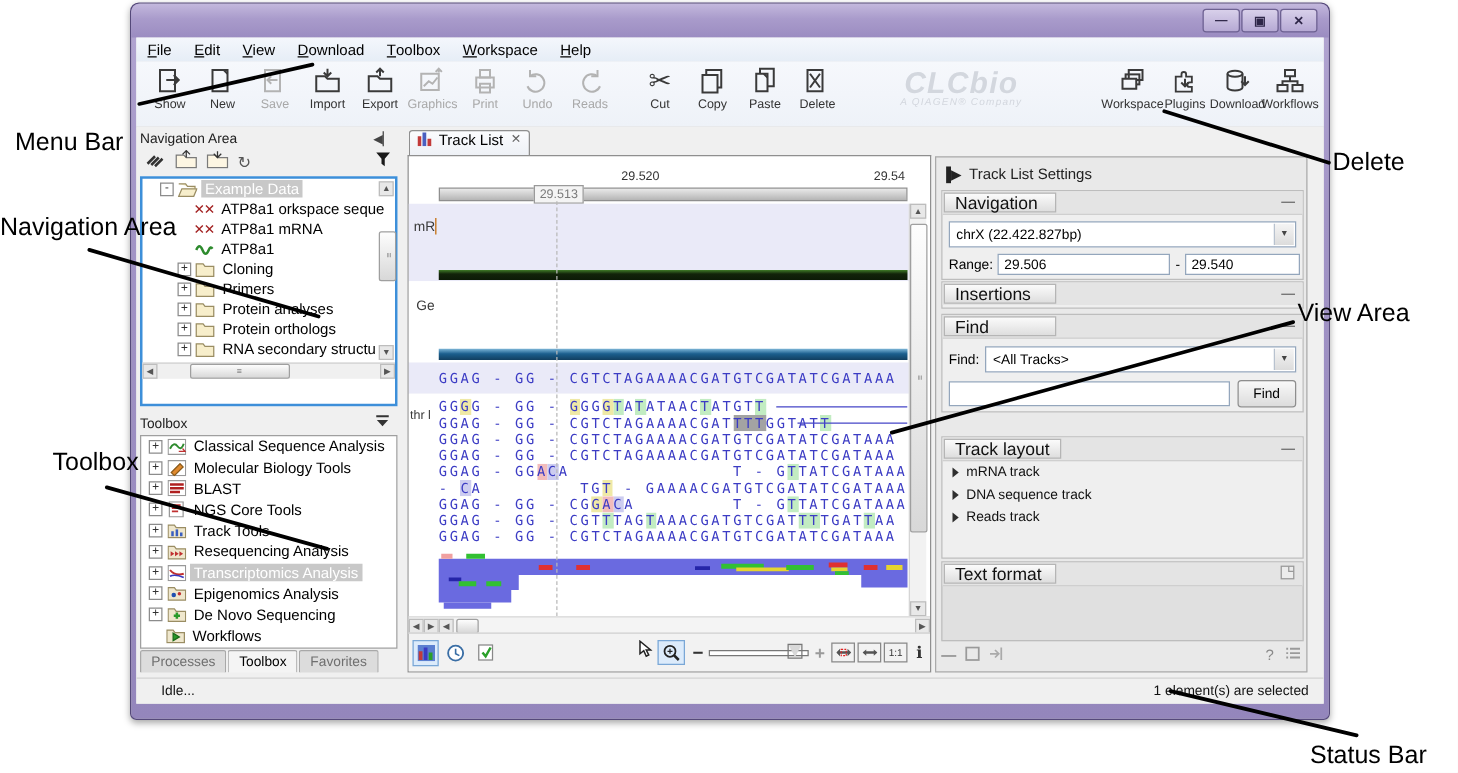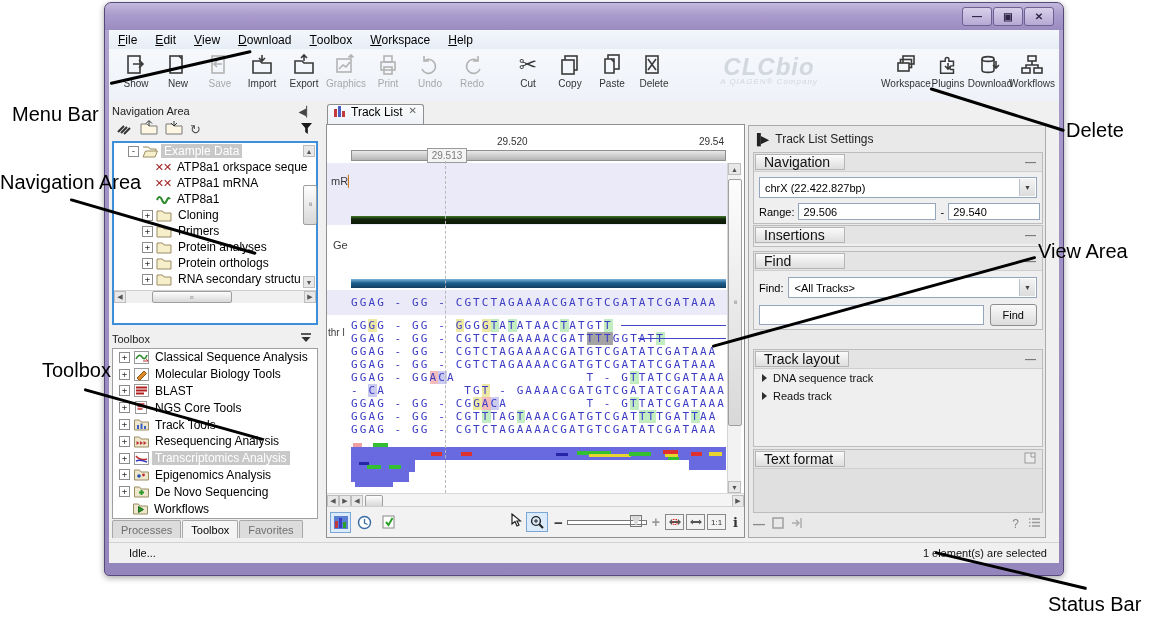--- a/index.html
+++ b/index.html
@@ -213,21 +213,21 @@
               </div>
               <div>Undo</div>
             </div>
             <div class="tbitem dis">
               <div class="ticon">
                 <svg width="24" height="24" viewBox="0 0 24 24" fill="none" stroke="#b3b3b3" stroke-width="1.6">
                   <path d="M18 8 a7 7 0 1 0 2 8"></path>
                   <path d="M18 3 v5 h-5"></path>
                 </svg>
               </div>
-              <div>Redo</div>
+              <div>Reads</div>
             </div>
             <div class="tbgap"></div>
             <div class="tbitem">
               <div class="ticon">
                 <span style="font-size:22px;color:#3a3a3a;line-height:22px;">✂</span>
               </div>
               <div>Cut</div>
             </div>
             <div class="tbitem">
               <div class="ticon">
@@ -739,20 +739,24 @@
         </div>
 
         <div class="group" style="top:223px;height:96px;">
           <div class="ghead">
             <div class="gtab">Track layout</div>
             <div class="gmin">—</div>
           </div>
           <div id="laylist">
                 <div class="layitem">
                   <span class="tri"></span>
+                  <span>mRNA track</span>
+                </div>
+                <div class="layitem">
+                  <span class="tri"></span>
                   <span>DNA sequence track</span>
                 </div>
                 <div class="layitem">
                   <span class="tri"></span>
                   <span>Reads track</span>
                 </div>
               </div>
         </div>
 
         <div class="group" style="top:323px;height:62px;background:#e0e0e0;">

